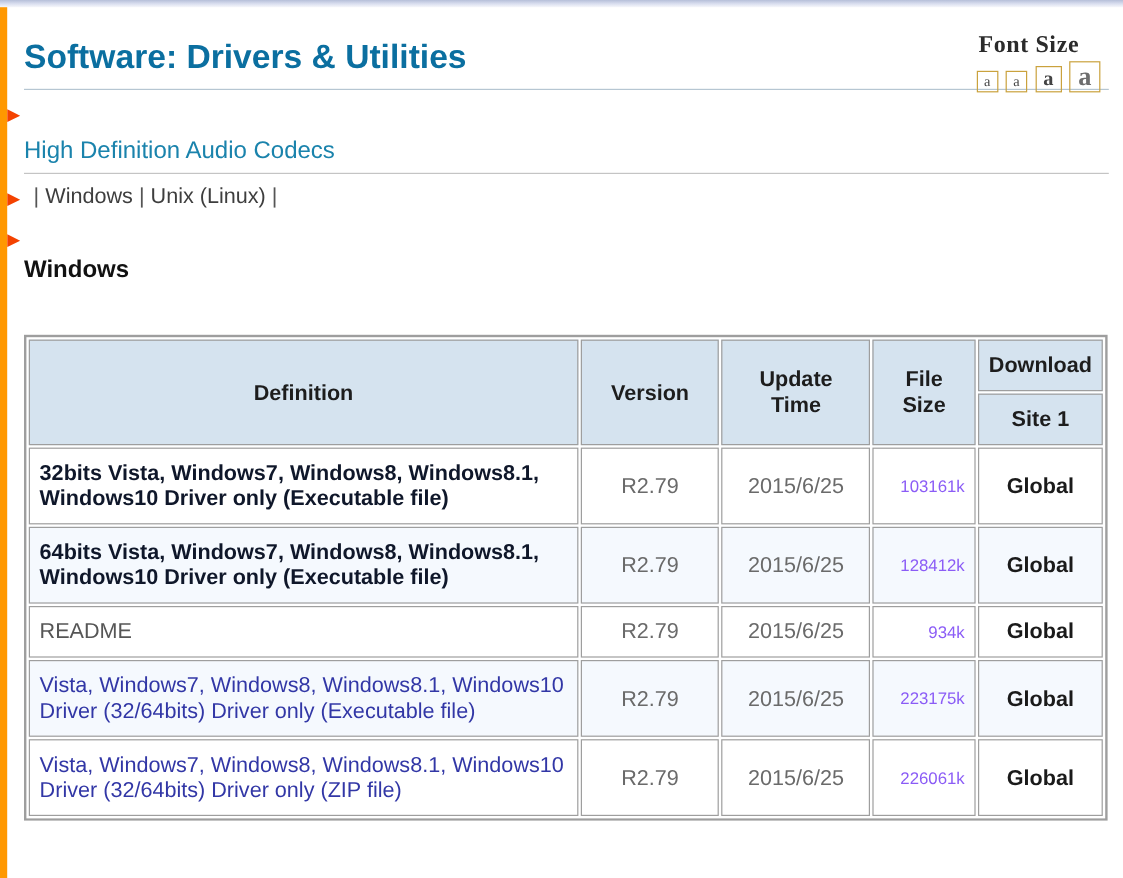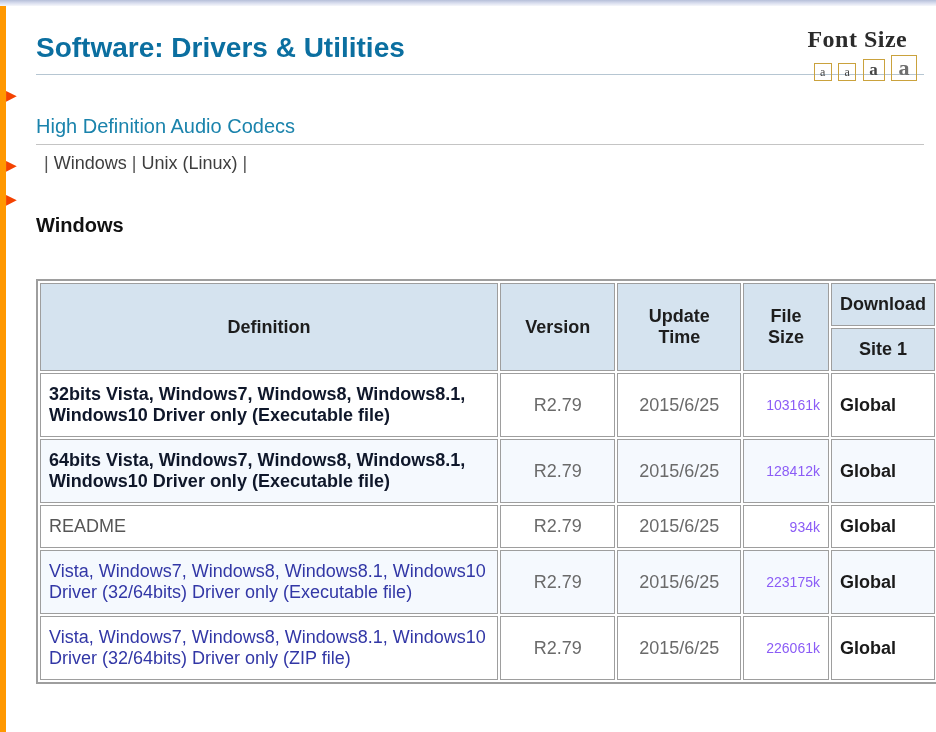--- a/index.html
+++ b/index.html
@@ -26,33 +26,33 @@
     color: #f44200;
     font-size: 14px;
     line-height: 1;
     user-select: none;
   }
   .side-arrow.a1 { top: 88px; }
   .side-arrow.a2 { top: 158px; }
   .side-arrow.a3 { top: 192px; }
 
   .content {
-    margin-left: 36px;
+    margin-left: 20px;
     padding-right: 12px;
   }
 
   .fontsize-box {
     position: absolute;
     top: 26px;
     right: 18px;
     text-align: center;
   }
   .fontsize-label {
     font-family: Georgia, "Times New Roman", serif;
-    font-size: 24px;
+    font-size: 20px;
     font-weight: 700;
     color: #2b2b2b;
     letter-spacing: 0.5px;
   }
   .fs-btns { margin-top: 2px; margin-left: 16px; }
   .fs-btn {
     display: inline-block;
     border: 1px solid #caa23d;
     color: #444;
     text-align: center;
@@ -143,20 +143,21 @@
     color: #6a6a6a;
     font-size: 18px;
   }
   td.siz {
     text-align: right;
     color: #8b5cf6;
     font-size: 14px;
     padding-right: 8px;
   }
   td.dl {
+    text-align: center;
     font-size: 18px;
     font-weight: 700;
     color: #1a1a1a;
   }
   tr.alt td { background: #f5f9fe; }
 </style>
 </head>
 <body>
 
 <div class="topband"></div>

